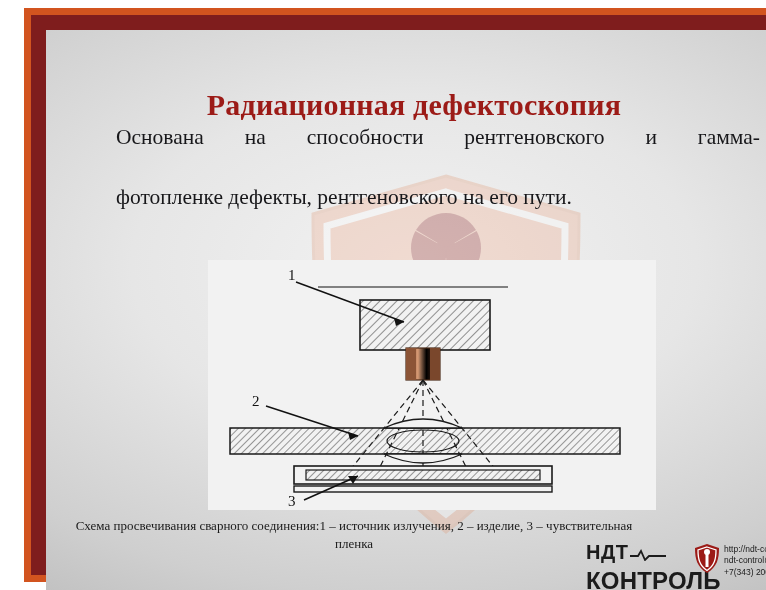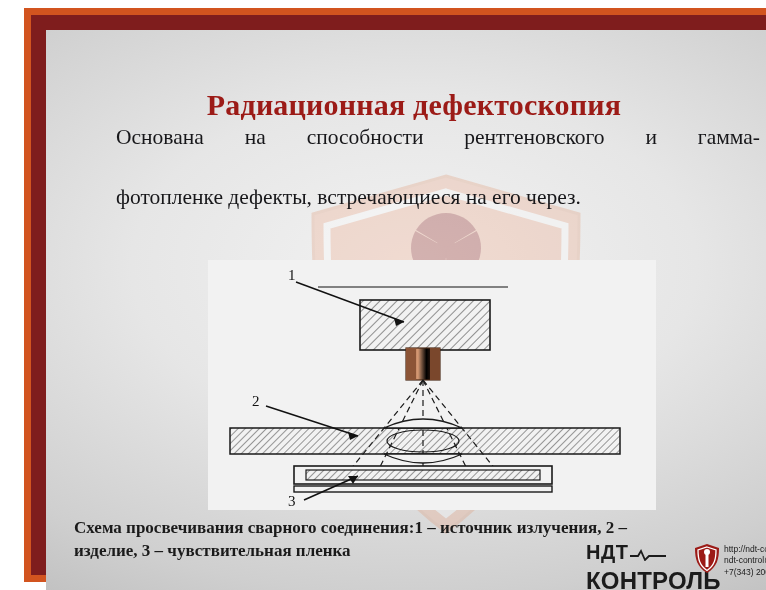--- a/index.html
+++ b/index.html
@@ -97,23 +97,23 @@
     background: #f2f2f2;
     overflow: hidden;
   }
   .diagram svg { display: block; }
 
   .caption {
     position: absolute;
     left: 28px;
     top: 487px;
     width: 560px;
-    text-align: left;
-    font-size: 17px;
-    font-weight: bold;
+    text-align: center;
+    font-size: 13px;
+    font-weight: normal;
     color: #1a1a1a;
     line-height: 1.35;
     font-family: "Liberation Serif", serif;
   }
 
   
   .logo {
     position: absolute;
     left: 540px;
     top: 512px;
@@ -192,21 +192,21 @@
             <text x="150" y="245" font-size="118">Д</text>
             <text x="108" y="330" font-size="118">Т</text>
           </g>
         </svg>
       </div>
 
       <div class="title">Радиационная дефектоскопия</div>
 
       <div class="intro">
         <span class="l1">Основана на способности рентгеновского и гамма-</span>
-        <span class="l3">фотопленке дефекты, встречающиеся на его через.</span>
+        <span class="l3">фотопленке дефекты, рентгеновского на его пути.</span>
       </div>
 
       <div class="diagram">
         <svg width="448" height="250" viewBox="0 0 448 250" xmlns="http://www.w3.org/2000/svg">
           <defs>
             <pattern id="hatch" width="6" height="6" patternUnits="userSpaceOnUse" patternTransform="rotate(45)">
               <line x1="0" y1="0" x2="0" y2="6" stroke="#3a3a3a" stroke-width="1.1"></line>
             </pattern>
             <pattern id="hatch2" width="5" height="5" patternUnits="userSpaceOnUse" patternTransform="rotate(45)">
               <line x1="0" y1="0" x2="0" y2="5" stroke="#3a3a3a" stroke-width="1"></line>

